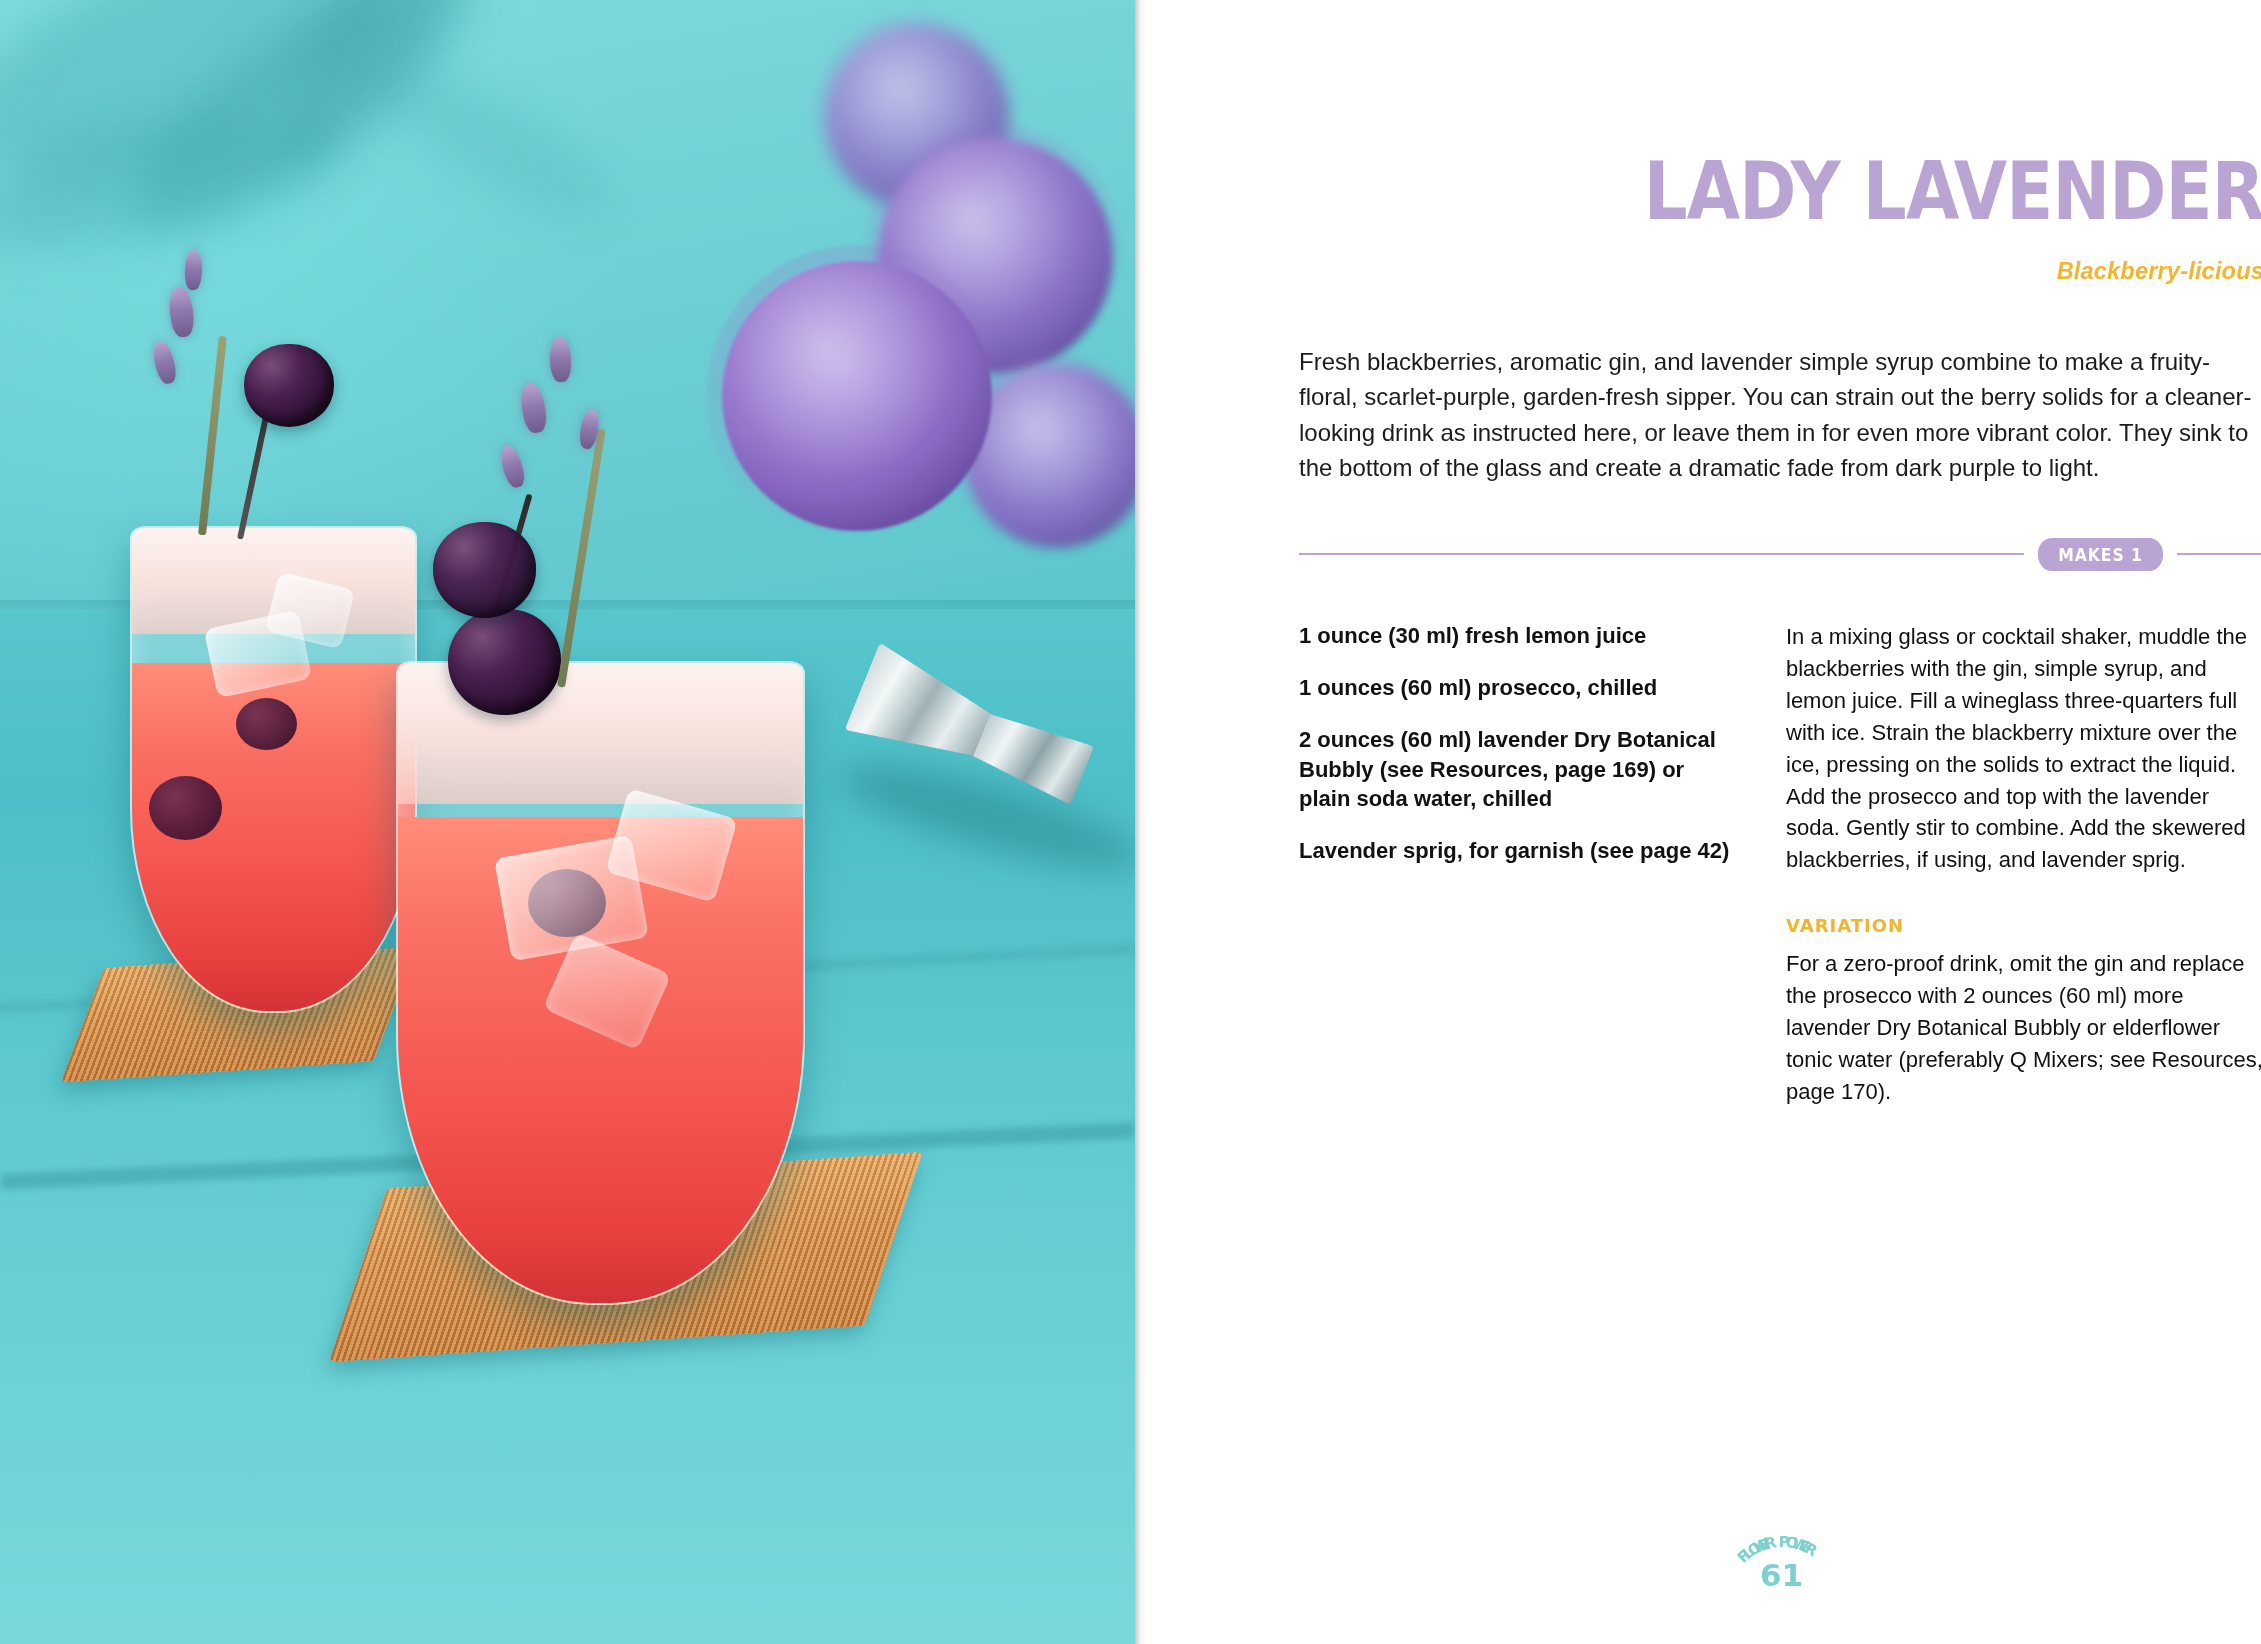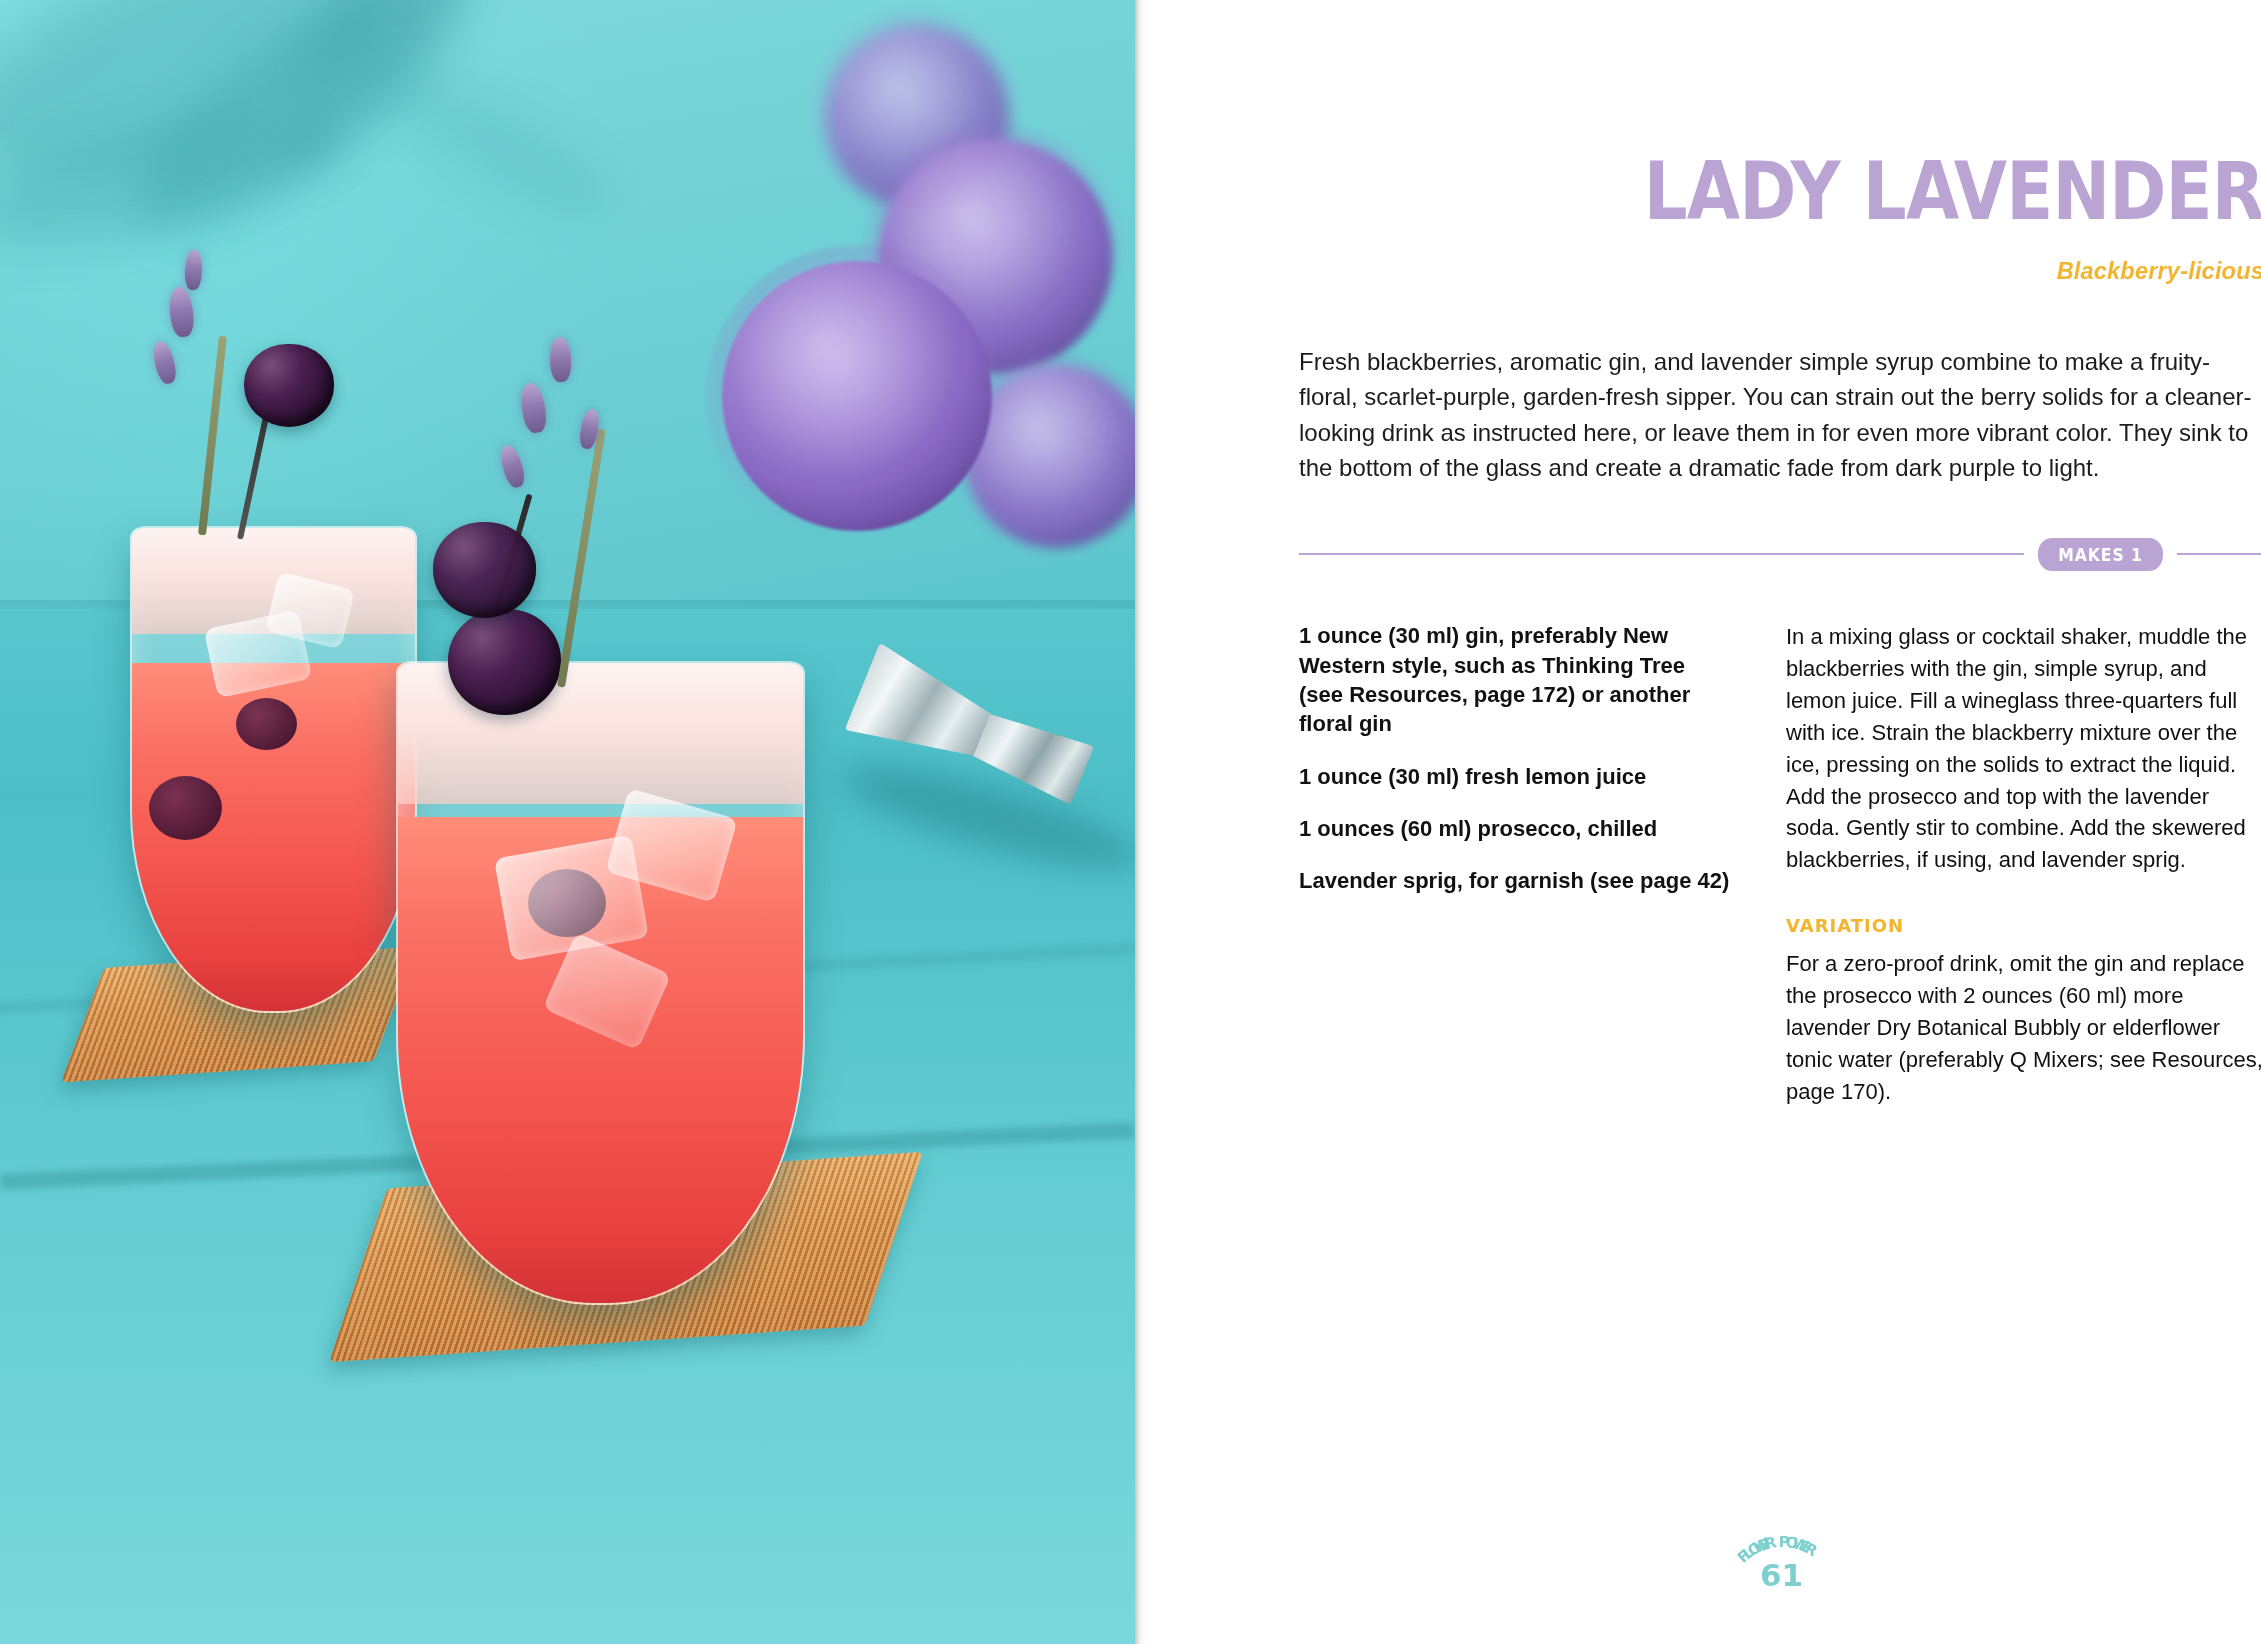--- a/index.html
+++ b/index.html
@@ -449,23 +449,23 @@
 
       <div class="makes-row">
         <div class="makes-rule"></div>
         <div class="makes-badge">MAKES 1</div>
         <div class="makes-rule-r"></div>
       </div>
 
       <div class="cols">
 
         <div class="col-ingredients">
-          <p>1 ounce (30 ml) gin, preferably New Western style, such as Thinking Tree (see Resources, page 172) or another floral gin</p>
           <p>1 ounce (30 ml) fresh lemon juice</p>
           <p>1 ounces (60 ml) prosecco, chilled</p>
+          <p>2 ounces (60 ml) lavender Dry Botanical Bubbly (see Resources, page 169) or plain soda water, chilled</p>
           <p>Lavender sprig, for garnish (see page 42)</p>
         </div>
 
         <div class="col-method">
           <p>In a mixing glass or cocktail shaker, muddle the blackberries with the gin, simple syrup, and lemon juice. Fill a wineglass three-quarters full with ice. Strain the blackberry mixture over the ice, pressing on the solids to extract the liquid. Add the prosecco and top with the lavender soda. Gently stir to combine. Add the skewered blackberries, if using, and lavender sprig.</p>
           <div class="variation-label">VARIATION</div>
           <p>For a zero-proof drink, omit the gin and replace the prosecco with 2 ounces (60 ml) more lavender Dry Botanical Bubbly or elderflower tonic water (preferably Q Mixers; see Resources, page 170).</p>
         </div>
 
       </div>

